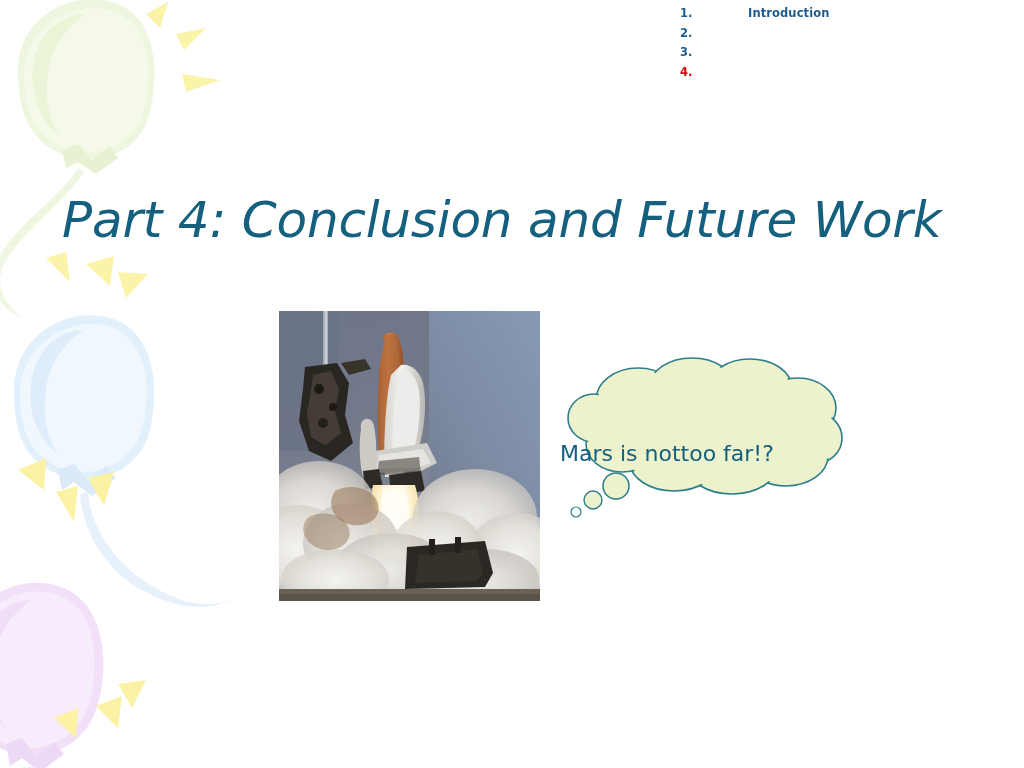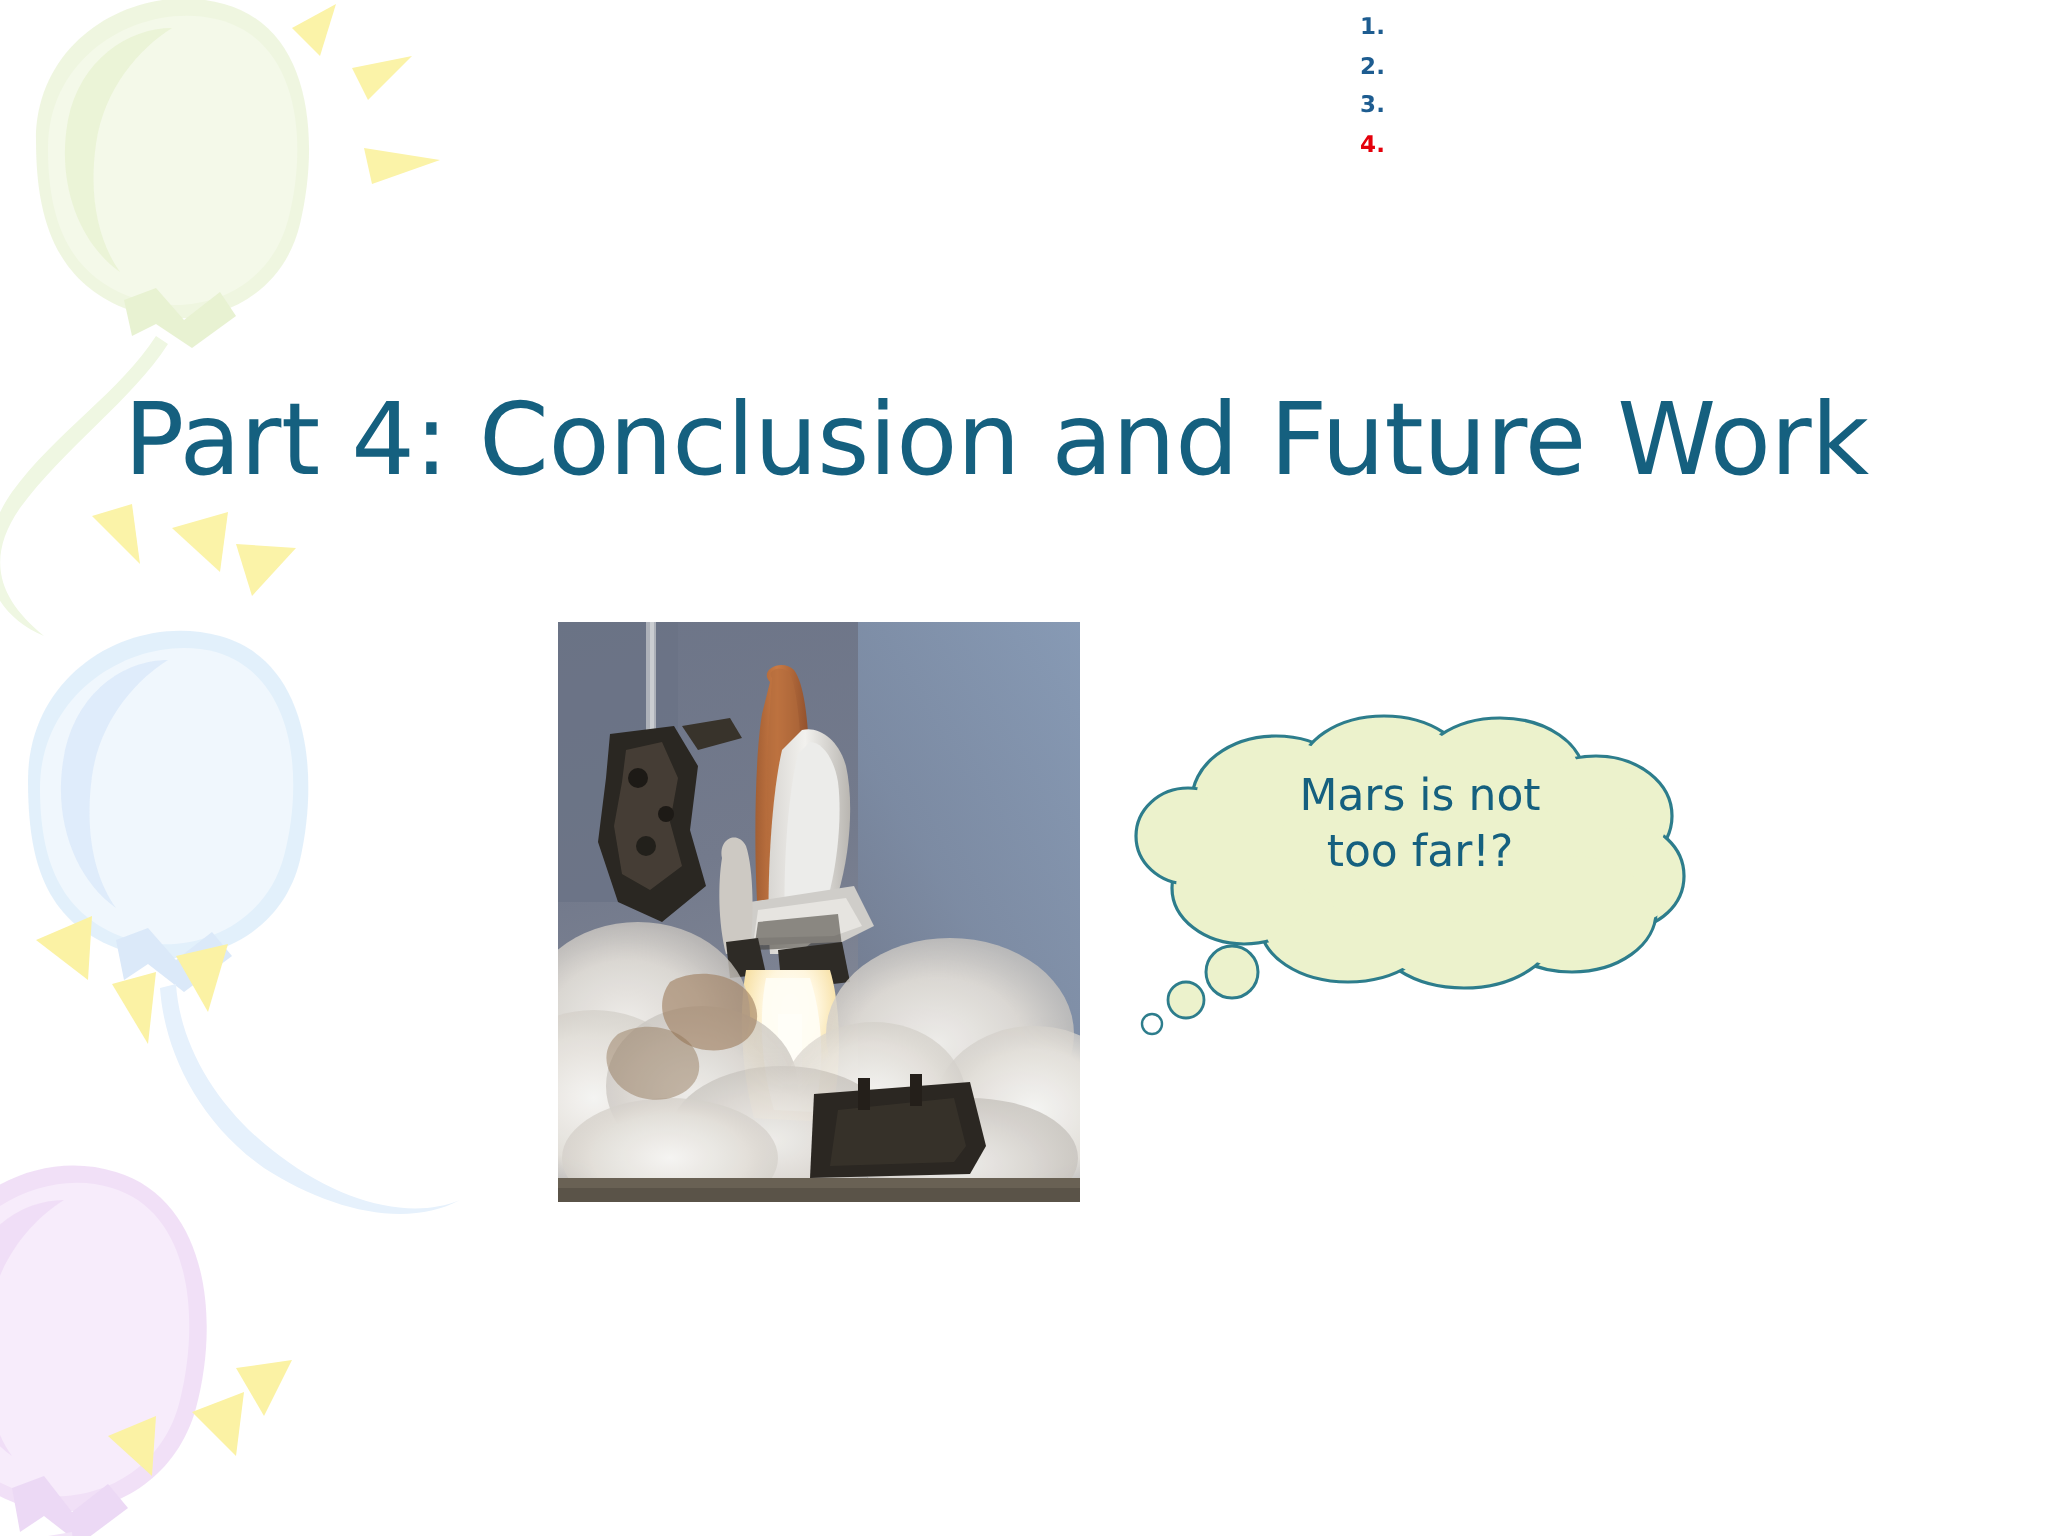--- a/index.html
+++ b/index.html
@@ -69,20 +69,21 @@
     left: 62px;
     top: 188px;
     width: 930px;
     font-size: 50px;
     font-weight: normal;
     color: #15607f;
     letter-spacing: -0.2px;
     line-height: 64px;
     white-space: nowrap;
     z-index: 6;
+    font-style: italic;
   }
 
   
   .photo {
     position: absolute;
     left: 279px;
     top: 311px;
     width: 261px;
     height: 290px;
     z-index: 6;
@@ -101,21 +102,21 @@
     z-index: 6;
   }
   .thought-bubble svg { display: block; width: 300px; height: 170px; }
   .bubble-text {
     position: absolute;
     left: 0;
     top: 0;
     width: 300px;
     height: 170px;
     display: flex;
-    flex-direction: column;
+    flex-direction: row;
     align-items: center;
     justify-content: flex-start;
     padding-top: 33px;
     box-sizing: border-box;
     pointer-events: none;
   }
   .bubble-line {
     font-size: 22px;
     color: #15607f;
     line-height: 28px;
@@ -194,20 +195,21 @@
         </g>
 
       </g>
     </svg>
   </div>
 
   <div class="agenda">
 
     <div class="agenda-row is-normal">
       <span class="agenda-num">1.</span>
+      <span class="agenda-text">Introduction</span>
     </div>
 
     <div class="agenda-row is-normal">
       <span class="agenda-num">2.</span>
     </div>
 
     <div class="agenda-row is-normal">
       <span class="agenda-num">3.</span>
     </div>
 

